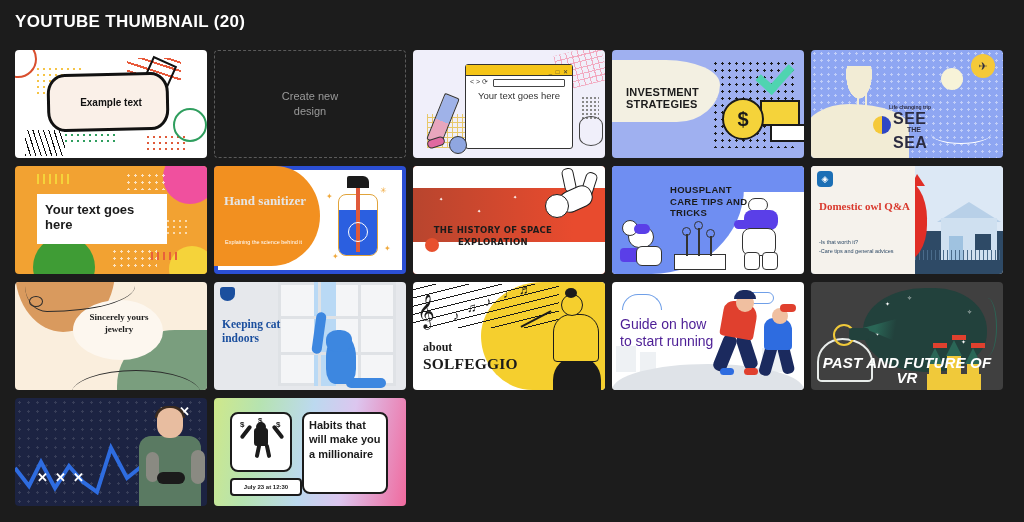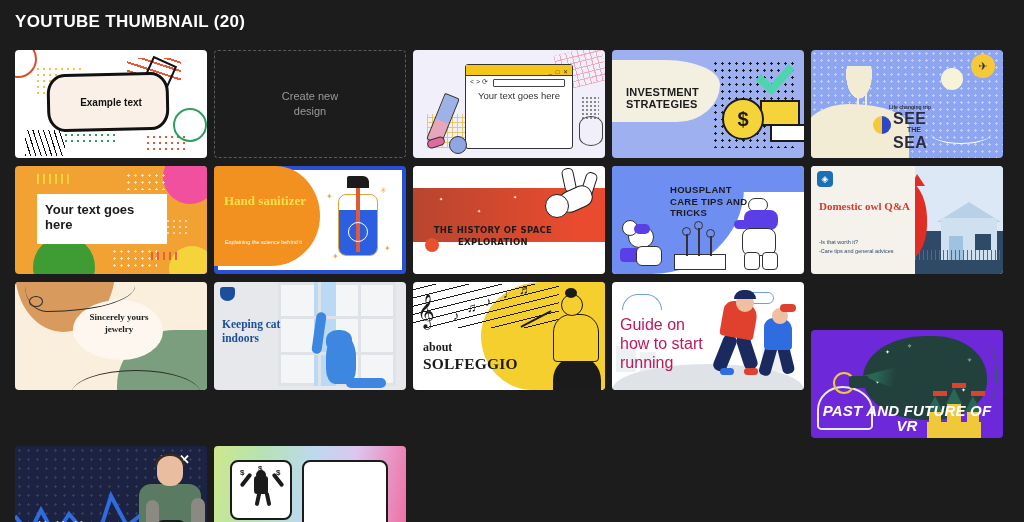--- a/index.html
+++ b/index.html
@@ -166,21 +166,21 @@
   .c7 .dtt3 { position:absolute; right:16px; top:52px; width:26px; height:20px;
     background-image: radial-gradient(rgba(255,255,255,.6) 1px, transparent 1.1px); background-size:6px 6px; }
   .c7 .sq2 { position:absolute; right:30px; bottom:14px; width:30px; height:8px;
     background:repeating-linear-gradient(90deg,transparent 0 4px,#e8603a 4px 6px); }
 
   
   .c8 { background:#2b4fd4; padding:4px; }
   .c8 .inner { position:absolute; inset:4px; background:#fff; }
   .c8 .orange { position:absolute; left:0; top:0; width:106px; height:100px; background:#f29020;
     border-radius:0 42% 46% 0/0 50% 50% 0; }
-  .c8 .lbl { left:10px; top:28px; width:96px; font-size:13px; font-weight:bold; color:#fde047;
+  .c8 .lbl { left:10px; top:28px; width:96px; font-size:13px; font-weight:bold; color:#e5e5e5;
     line-height:1.1; font-family:"Liberation Serif", serif; }
   .c8 .sub { left:11px; top:72px; width:84px; font-size:5.5px; color:#fff; line-height:1.5; }
   .c8 .bottle { position:absolute; left:124px; top:28px; width:40px; height:62px; border-radius:8px;
     border:1.8px solid #e0a33a; background:#fff; }
   .c8 .liq { position:absolute; left:125px; top:44px; width:38px; height:45px; border-radius:0 0 7px 7px; background:#2b5fe0; }
   .c8 .pump { position:absolute; left:133px; top:10px; width:22px; height:12px; background:#1b1b1b; border-radius:2px 6px 0 0; }
   .c8 .stem { position:absolute; left:142px; top:20px; width:4px; height:66px; background:#e05a3a; }
   .c8 .emb { position:absolute; left:134px; top:56px; width:20px; height:20px; border-radius:50%;
     border:1.6px solid #fff; }
   .c8 .spk { position:absolute; color:#f0a83a; font-size:8px; }
@@ -304,41 +304,41 @@
 
   
   .c15 { background:#fff; }
   .c15 .ground { position:absolute; left:0; right:0; bottom:0; height:26px; background:#dfe3e8;
     border-radius:50% 50% 0 0/100% 100% 0 0; }
   .c15 .bld { position:absolute; bottom:18px; background:#eef1f4; }
   .c15 .cloud { position:absolute; left:10px; top:12px; width:40px; height:16px;
     border:1.6px solid #6f9fe8; border-radius:16px 16px 0 0; border-bottom:none; }
   .c15 .cloud2 { position:absolute; right:30px; top:10px; width:28px; height:12px;
     border:1.6px solid #6f9fe8; border-radius:12px; }
-  .c15 .lbl { left:8px; top:34px; width:94px; font-size:16px; color:#be185d; line-height:1.18; }
+  .c15 .lbl { left:8px; top:34px; width:94px; font-size:14px; color:#4c1d95; line-height:1.18; }
   .c15 .r1body { position:absolute; left:110px; top:20px; width:34px; height:36px; background:#e0402e;
     border-radius:10px 14px 4px 4px; transform: rotate(10deg); }
   .c15 .r1head { position:absolute; left:124px; top:12px; width:18px; height:18px; border-radius:50%; background:#f0bfa0; }
   .c15 .r1cap { position:absolute; left:122px; top:8px; width:22px; height:9px; border-radius:9px 9px 0 0; background:#1b2a5e; }
   .c15 .r1leg { position:absolute; left:106px; top:52px; width:14px; height:38px; background:#1b2a5e;
     border-radius:6px; transform: rotate(22deg); }
   .c15 .r1leg2 { position:absolute; left:128px; top:52px; width:14px; height:36px; background:#1b2a5e;
     border-radius:6px; transform: rotate(-18deg); }
   .c15 .r2body { position:absolute; left:152px; top:36px; width:28px; height:32px; background:#2e6ce0;
     border-radius:9px 12px 4px 4px; }
   .c15 .r2head { position:absolute; left:160px; top:26px; width:16px; height:16px; border-radius:50%; background:#f0bfa0; }
   .c15 .r2hair { position:absolute; left:168px; top:22px; width:16px; height:8px; border-radius:8px; background:#e0402e; }
   .c15 .r2leg { position:absolute; left:150px; top:62px; width:12px; height:32px; background:#1b2a5e;
     border-radius:5px; transform: rotate(16deg); }
   .c15 .r2leg2 { position:absolute; left:168px; top:62px; width:12px; height:30px; background:#1b2a5e;
     border-radius:5px; transform: rotate(-14deg); }
   .c15 .shoe { position:absolute; width:14px; height:7px; border-radius:4px; background:#2e6ce0; }
 
   
-  .c16 { background:#6d28d9;margin-top:48px; }
+  .c16 { background:#404040; }
   .c16 .dark { position:absolute; left:52px; top:6px; width:124px; height:84px; background:#22413c;
     border-radius:50% 42% 44% 50%/50% 50% 46% 50%; }
   .c16 .tower { position:absolute; bottom:0; background:#f0c93a; }
   .c16 .roof { position:absolute; width:0; height:0; border-left:8px solid transparent;
     border-right:8px solid transparent; border-bottom:16px solid #2a6656; }
   .c16 .flag { position:absolute; width:14px; height:5px; background:#e0402e; }
   .c16 .head { position:absolute; left:22px; top:42px; width:22px; height:22px; border-radius:50%;
     border:2px solid #f0c93a; }
   .c16 .bodyp { position:absolute; left:6px; top:56px; width:56px; height:44px;
     border:2px solid #e8ecea; border-radius:50% 60% 10% 10%/60% 60% 10% 10%; }
@@ -686,19 +686,20 @@
     <div class="fhead"></div>
     <div class="fig"></div>
     <div class="farm" style="left:30px;top:26px;transform:rotate(38deg);"></div>
     <div class="farm" style="left:62px;top:26px;transform:rotate(-38deg);"></div>
     <div class="fleg" style="left:42px;top:46px;transform:rotate(12deg);"></div>
     <div class="fleg" style="left:52px;top:46px;transform:rotate(-12deg);"></div>
     <div class="dollar" style="left:26px;top:22px;">$</div>
     <div class="dollar" style="left:44px;top:18px;">$</div>
     <div class="dollar" style="left:62px;top:22px;">$</div>
     <div class="p2"></div>
+    <div class="t lbl">Habits that will make you a millionaire</div>
     <div class="p3">
       <span class="date">July 23 at 12:30</span>
     </div>
   </div>
 
 
 </div>
 
 </body></html>

